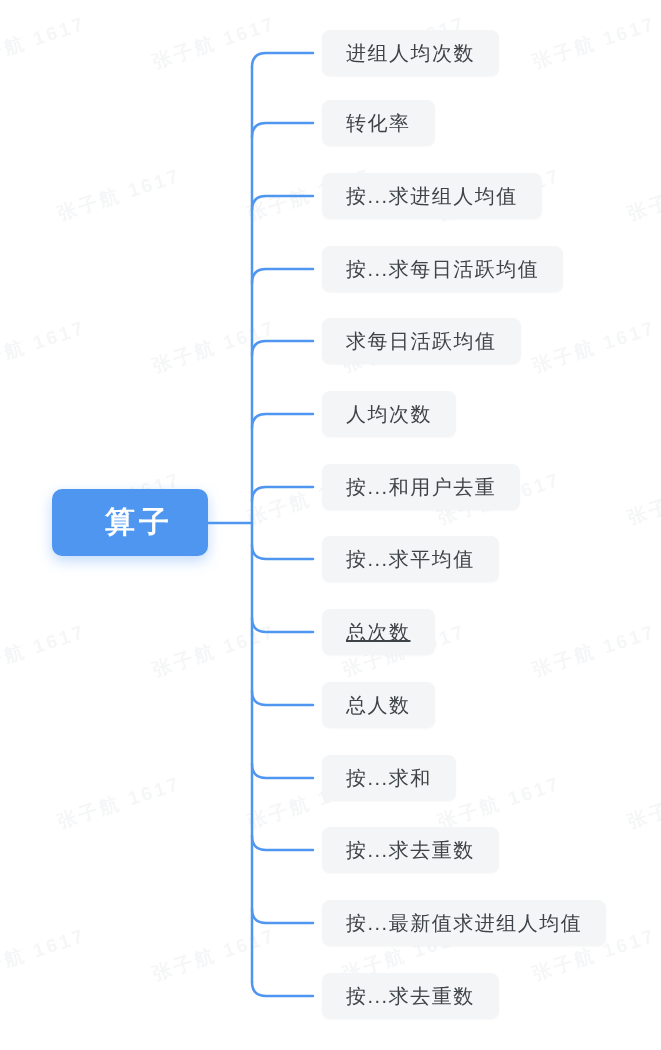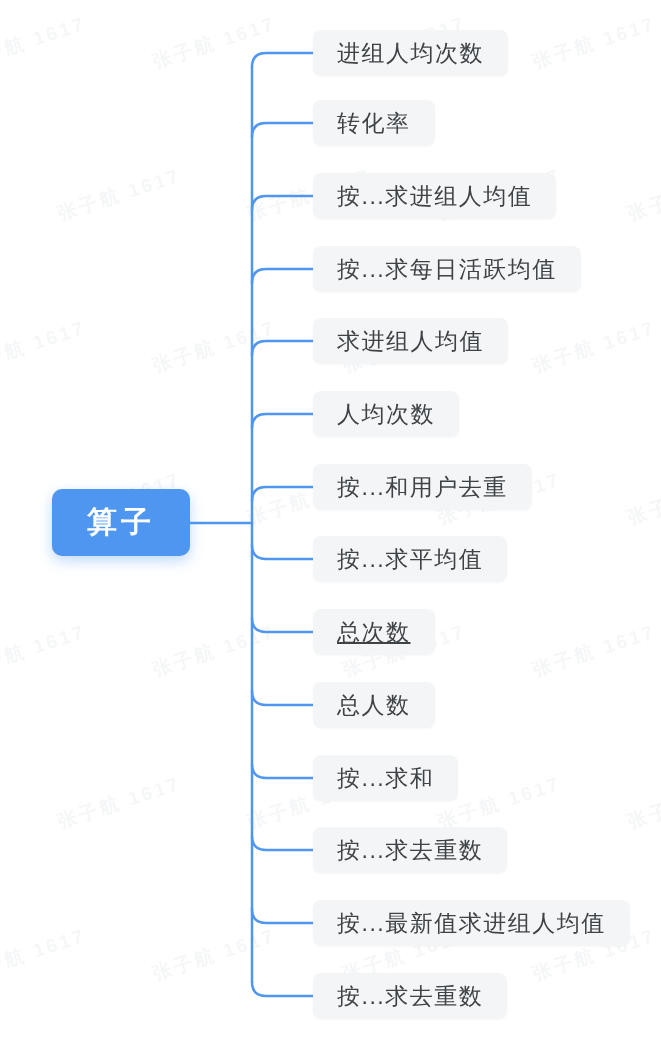--- a/index.html
+++ b/index.html
@@ -19,24 +19,24 @@
   svg.connectors path{fill:none;stroke-width:2.5px;stroke-linecap:round;}
   .root-node{
     position:absolute;left:52px;top:489px;width:138px;height:67px;
     border-radius:10px;
     display:flex;align-items:center;justify-content:center;
     color:#ffffff;font-size:30px;font-weight:700;letter-spacing:4px;
     box-shadow:0 5px 14px rgba(78,150,240,0.35);
     cursor:pointer;z-index:2;
   }
   .child-node{
-    position:absolute;left:313px;height:46px;line-height:46px;
+    position:absolute;left:322px;height:46px;line-height:46px;
     padding:0 24px;border-radius:8px;
     background:#F4F5F6;color:#3E4347;
-    font-size:23px;letter-spacing:1.5px;white-space:nowrap;
+    font-size:20px;letter-spacing:1.5px;white-space:nowrap;
     box-shadow:0 1px 2px rgba(0,0,0,0.03);
     cursor:pointer;z-index:2;
   }
 </style>
 </head>
 <body>
 
 <div class="canvas">
   <div class="watermark-layer">
       <span class="wm" style="left: -40px; top: 30px;">张子航 1617</span>
@@ -79,29 +79,29 @@
       <path d="M 252 428 Q 252 414 266 414 H 313" stroke="#4E96F0"></path>
       <path d="M 252 501 Q 252 487 266 487 H 313" stroke="#4E96F0"></path>
       <path d="M 252 545 Q 252 559 266 559 H 313" stroke="#4E96F0"></path>
       <path d="M 252 618 Q 252 632 266 632 H 313" stroke="#4E96F0"></path>
       <path d="M 252 691 Q 252 705 266 705 H 313" stroke="#4E96F0"></path>
       <path d="M 252 764 Q 252 778 266 778 H 313" stroke="#4E96F0"></path>
       <path d="M 252 836 Q 252 850 266 850 H 313" stroke="#4E96F0"></path>
       <path d="M 252 909 Q 252 923 266 923 H 313" stroke="#4E96F0"></path>
       <path d="M 252 982 Q 252 996 266 996 H 313" stroke="#4E96F0"></path>
     </svg>
-  <div class="root-node" style="background: rgb(78, 150, 240);">
+  <div class="root-node" style="background: rgb(78, 150, 240); padding-left: 18px;">
     <span>算子</span>
   </div>
   <div class="children-layer">
       <div class="child-node" style="top: 30px;">进组人均次数</div>
       <div class="child-node" style="top: 100px;">转化率</div>
       <div class="child-node" style="top: 173px;">按...求进组人均值</div>
       <div class="child-node" style="top: 246px;">按...求每日活跃均值</div>
-      <div class="child-node" style="top: 318px;">求进组人均值</div>
+      <div class="child-node" style="top: 318px;">求每日活跃均值</div>
       <div class="child-node" style="top: 391px;">人均次数</div>
       <div class="child-node" style="top: 464px;">按...和用户去重</div>
       <div class="child-node" style="top: 536px; text-align: center;">按...求平均值</div>
       <div class="child-node" style="top: 609px; text-decoration: underline;">总次数</div>
       <div class="child-node" style="top: 682px; text-align: center;">总人数</div>
       <div class="child-node" style="top: 755px;">按...求和</div>
       <div class="child-node" style="top: 827px;">按...求去重数</div>
       <div class="child-node" style="top: 900px;">按...最新值求进组人均值</div>
       <div class="child-node" style="top: 973px;">按...求去重数</div>
     </div>

